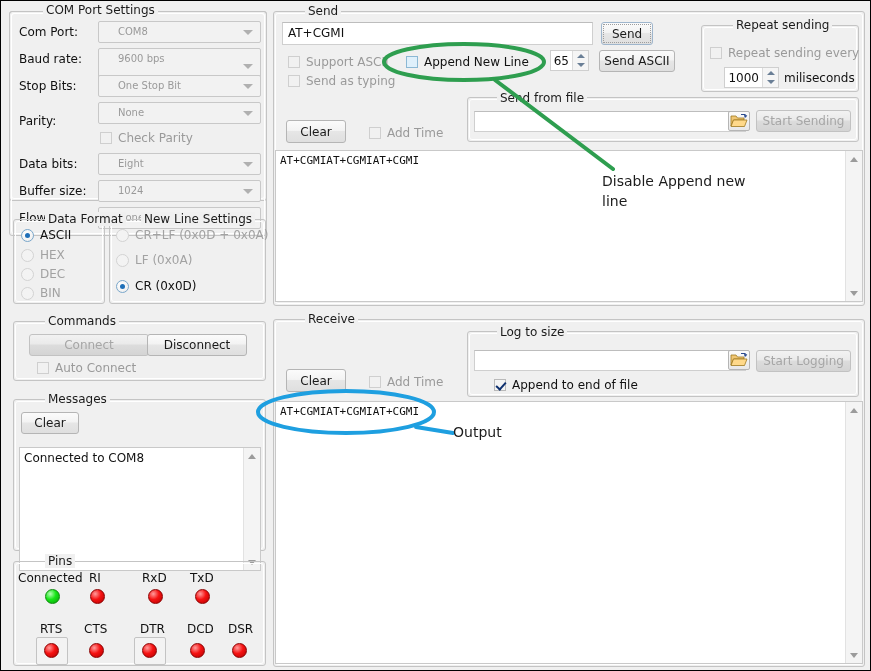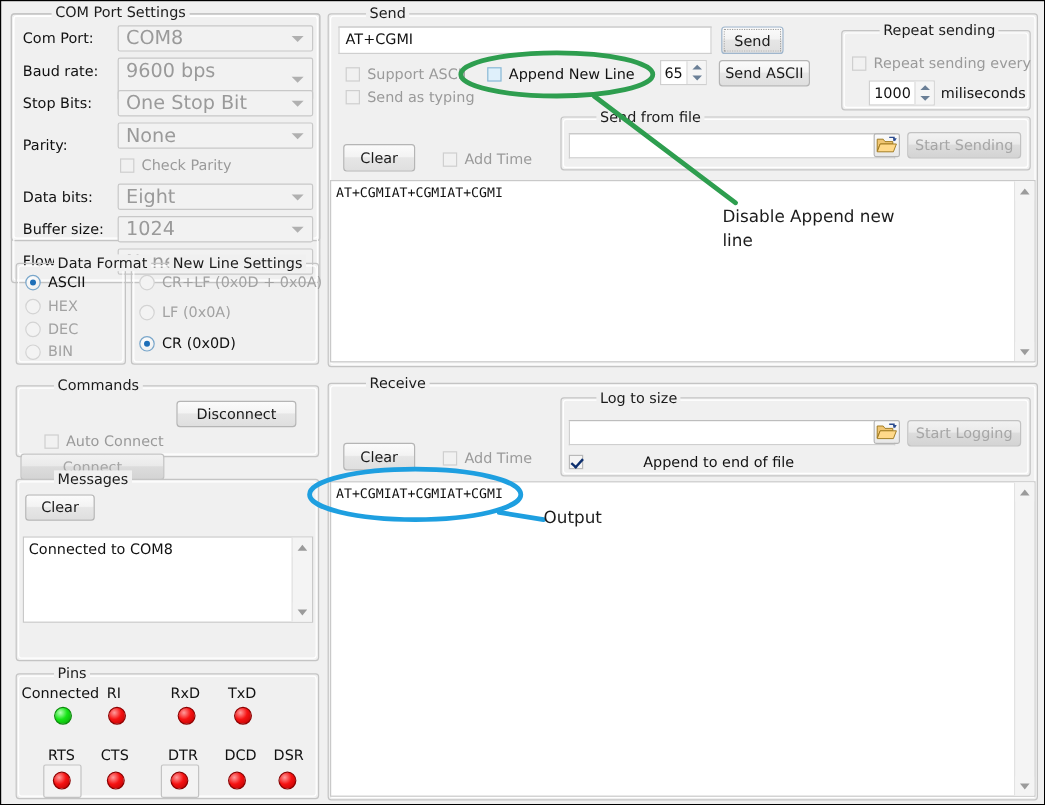--- a/index.html
+++ b/index.html
@@ -58,23 +58,23 @@
     white-space: nowrap;
   }
 
   .combo {
     position: absolute;
     background: #f2f2f2;
     border: 1px solid #c8c8c8;
     border-radius: 2px;
     box-sizing: border-box;
     color: #9a9a9a;
-    font-size: 16px;
+    font-size: 10px;
     line-height: 20px;
-    padding-left: 6px;
+    padding-left: 19px;
     overflow: hidden;
     white-space: nowrap;
   }
   .combo .arrow {
     position: absolute;
     right: 7px;
     top: 50%;
     margin-top: -2px;
     width: 0; height: 0;
     border-left: 5px solid transparent;
@@ -433,41 +433,41 @@
   <div class="radio sel" style="left:115px; top:278px;">
     <span class="dot"></span>
     <span>CR (0x0D)</span>
   </div>
 
   <div class="group" style="left:12px; top:320px; width:253px; height:60px;">
     <div class="group-inner"></div>
   </div>
   <div class="group-title" style="left:20px; top:313px;">Commands</div>
 
-  <div class="btn disabled" style="left:16px; top:333px; width:120px; height:22px;margin-top:44px;">
+  <div class="btn disabled" style="left:28px; top:333px; width:120px; height:22px;">
     <span>Connect</span>
   </div>
   <div class="btn" style="left:146px; top:333px; width:100px; height:22px;">
     <span>Disconnect</span>
   </div>
   <div class="chk dim" style="left:36px; top:360px;">
     <span class="box"></span>
     <span>Auto Connect</span>
   </div>
 
   <div class="group" style="left:12px; top:398px; width:253px; height:152px;">
     <div class="group-inner"></div>
   </div>
   <div class="group-title" style="left:20px; top:391px;">Messages</div>
 
   <div class="btn" style="left:20px; top:411px; width:58px; height:22px;">
     <span>Clear</span>
   </div>
 
-  <div class="ta" style="left:18px; top:446px; width:242px; height:72px;">
+  <div class="ta" style="left:18px; top:446px; width:242px; height:124px;">
     <div class="content plain">Connected to COM8</div>
     <div class="sbar">
       <div class="up"></div>
       <div class="dn"></div>
     </div>
   </div>
 
   <div class="group" style="left:12px; top:560px; width:253px; height:105px;">
     <div class="group-inner"></div>
   </div>
@@ -610,21 +610,21 @@
     <svg width="20" height="18" viewBox="0 0 20 18">
       <path d="M2 4 L7 4 L8.5 6 L15 6 L15 8 L4.5 8 L2 14 Z" fill="#f0c674" stroke="#a07a1f" stroke-width="0.8"></path>
       <path d="M4.5 8 L18 8 L15.5 14.5 L2 14.5 Z" fill="#ffd98a" stroke="#a07a1f" stroke-width="0.8"></path>
       <path d="M12 2.5 L16 2.5 L16 5.5" fill="none" stroke="#2b4b8f" stroke-width="1.2"></path>
       <path d="M16.8 5.8 L15 3.2 L18.3 3.2 Z" fill="#2b4b8f"></path>
     </svg>
   </div>
   <div class="btn disabled" style="left:755px; top:349px; width:95px; height:22px;">
     <span>Start Logging</span>
   </div>
-  <div class="chk checked" style="left:473px; top:377px;gap:44px;">
+  <div class="chk checked" style="left:493px; top:377px;">
     <span class="box"></span>
     <span>Append to end of file</span>
   </div>
 
   <div class="ta" style="left:274px; top:400px; width:588px; height:263px;">
     <div class="content">AT+CGMIAT+CGMIAT+CGMI</div>
     <div class="sbar">
       <div class="up"></div>
       <div class="dn"></div>
     </div>

